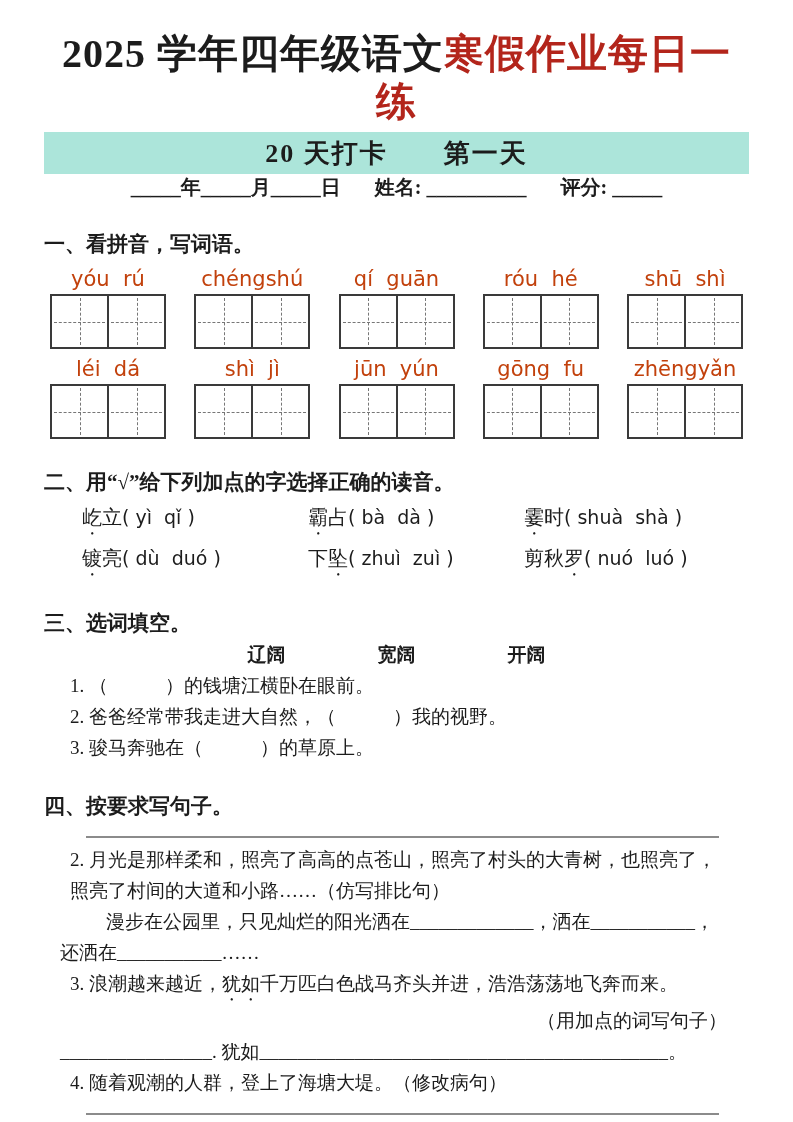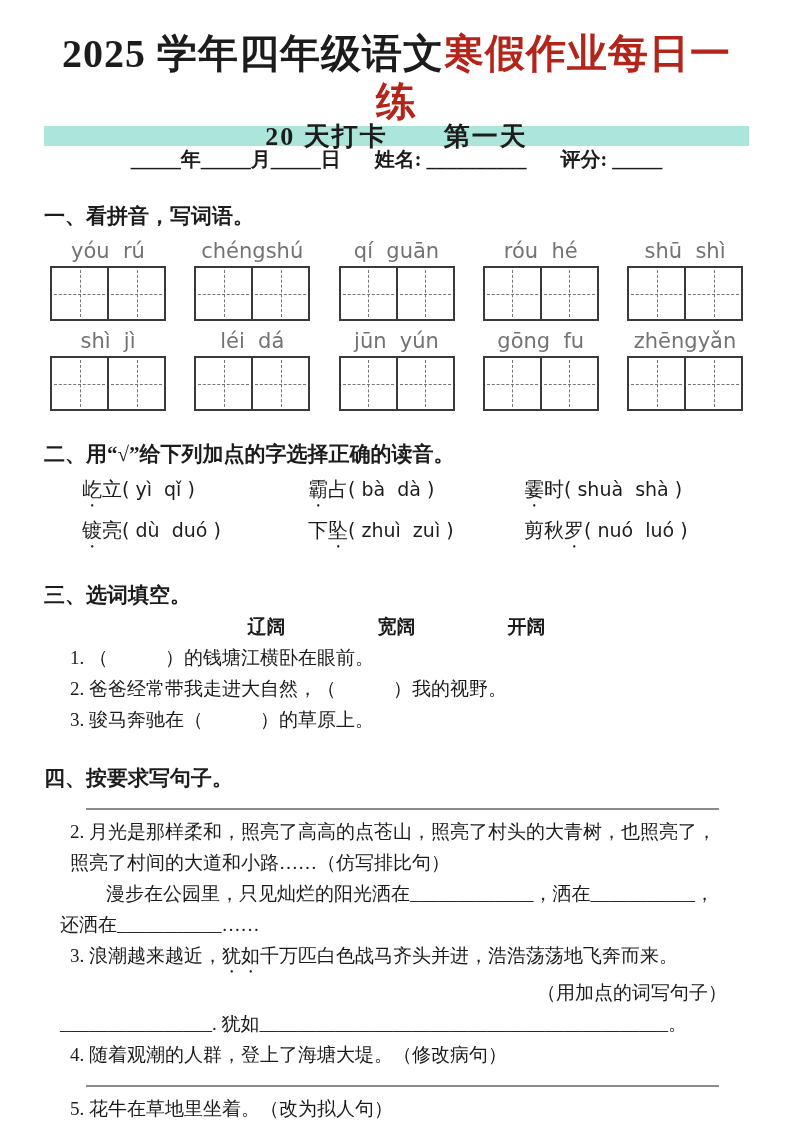--- a/index.html
+++ b/index.html
@@ -9,39 +9,39 @@
     position:relative;overflow:hidden;box-sizing:border-box;
     padding:30px 44px 0 44px;
   }
   .txt{white-space:pre-wrap;}
   
   .main-title{
     text-align:center;font-size:40px;font-weight:900;letter-spacing:1px;
     line-height:1.2;white-space:nowrap;
   }
   .banner{
-    height:20px;display:flex;align-items:center;justify-content:center;
+    margin-top:6px;height:42px;display:flex;align-items:center;justify-content:center;
     font-size:26px;font-weight:900;letter-spacing:2px;
   }
   .date-row{
     display:flex;justify-content:center;gap:34px;
     font-size:20px;font-weight:700;
   }
   
   .sec-title{font-size:21px;font-weight:900;margin-top:28px;line-height:30px;}
   .body-line{font-size:19px;line-height:31px;}
   .indent1{padding-left:26px;}
   .indent2{padding-left:26px;}
   .indent3{padding-left:62px;}
   .indent4{padding-left:16px;}
   
   .pin-row{display:flex;justify-content:space-between;padding:0 6px;margin-top:8px;}
   .pgroup{display:flex;flex-direction:column;align-items:center;}
   .pin{
-    font-family:"DejaVu Sans",sans-serif;font-size:21px;color:#737373;
+    font-family:"DejaVu Sans",sans-serif;font-size:21px;color:#c2410c;
     margin-bottom:3px;white-space:pre;
   }
   .tzg{display:flex;border:2px solid #3a3a3a;background:#fff;}
   .tzg .cell{width:55px;height:51px;position:relative;}
   .tzg .cell + .cell{border-left:2px solid #3a3a3a;}
   .tzg .cell::before{
     content:"";position:absolute;top:2px;bottom:2px;left:50%;border-left:1px dashed #777;
   }
   .tzg .cell::after{
     content:"";position:absolute;left:2px;right:2px;top:50%;border-top:1px dashed #777;
@@ -120,28 +120,28 @@
         <div class="pin">shū  shì</div>
         <div class="tzg">
           <div class="cell"></div>
           <div class="cell"></div>
         </div>
       </div>
   </div>
 
   <div class="pin-row">
     <div class="pgroup">
+        <div class="pin">léi  dá</div>
+        <div class="tzg">
+          <div class="cell"></div>
+          <div class="cell"></div>
+        </div>
+      </div>
+    <div class="pgroup">
         <div class="pin">shì  jì</div>
-        <div class="tzg">
-          <div class="cell"></div>
-          <div class="cell"></div>
-        </div>
-      </div>
-    <div class="pgroup">
-        <div class="pin">léi  dá</div>
         <div class="tzg">
           <div class="cell"></div>
           <div class="cell"></div>
         </div>
       </div>
     <div class="pgroup">
         <div class="pin">jūn  yún</div>
         <div class="tzg">
           <div class="cell"></div>
           <div class="cell"></div>

